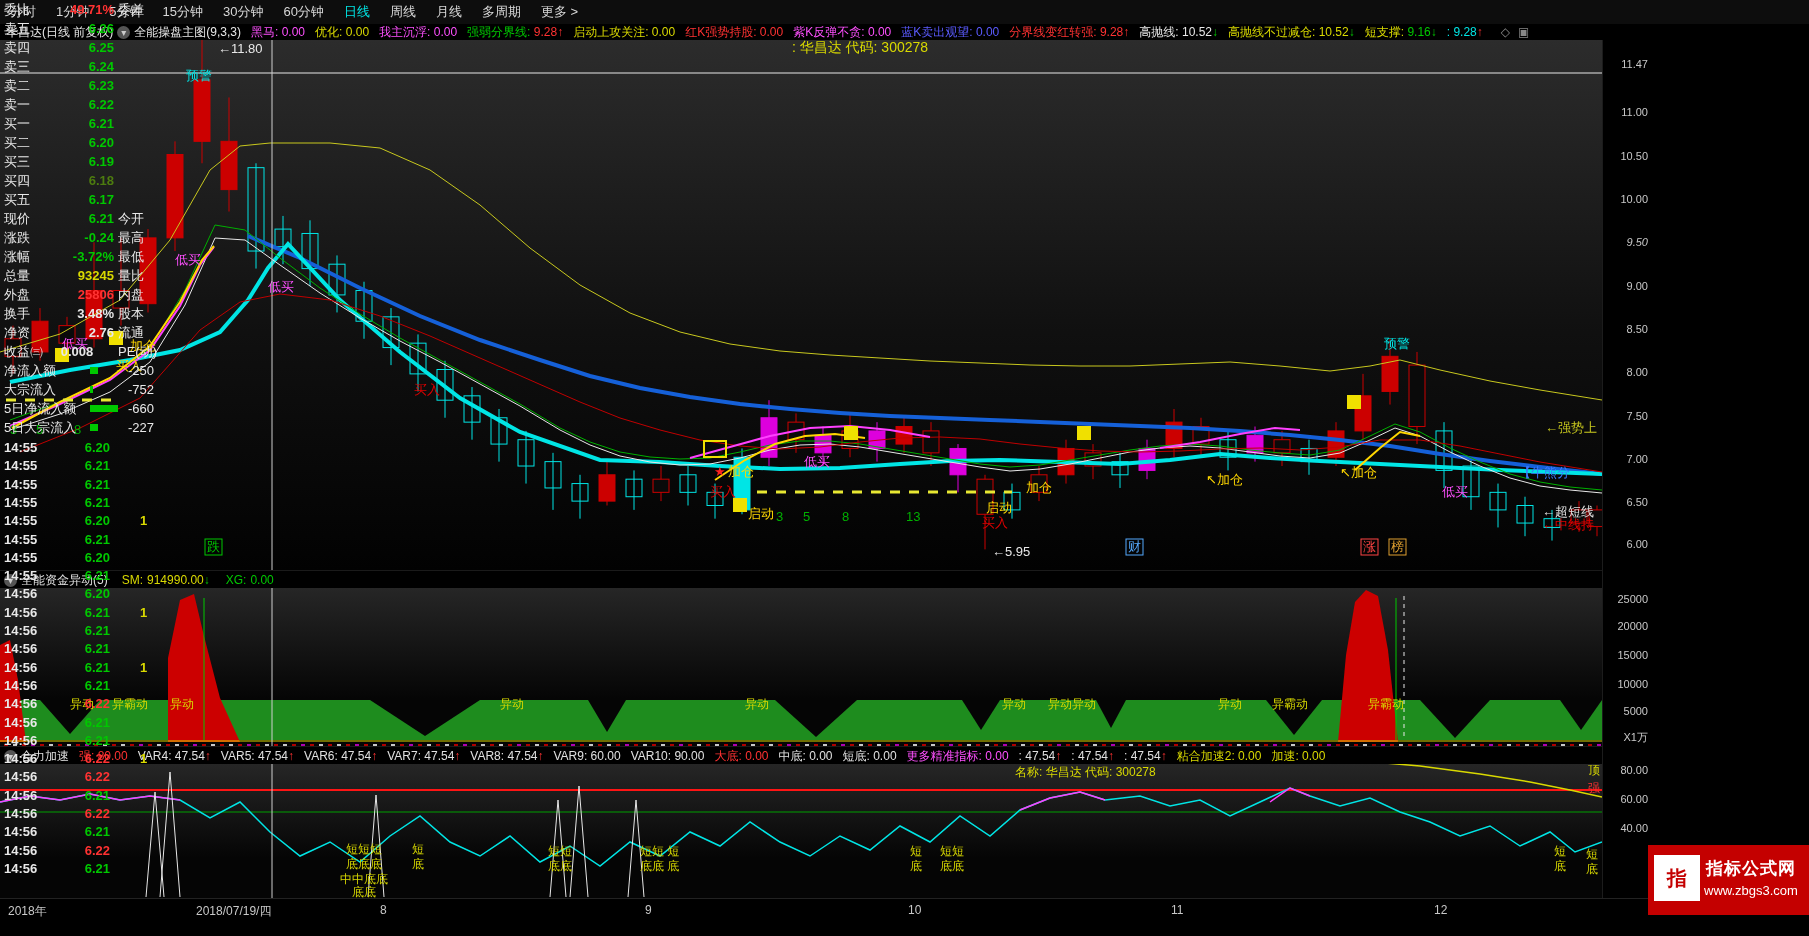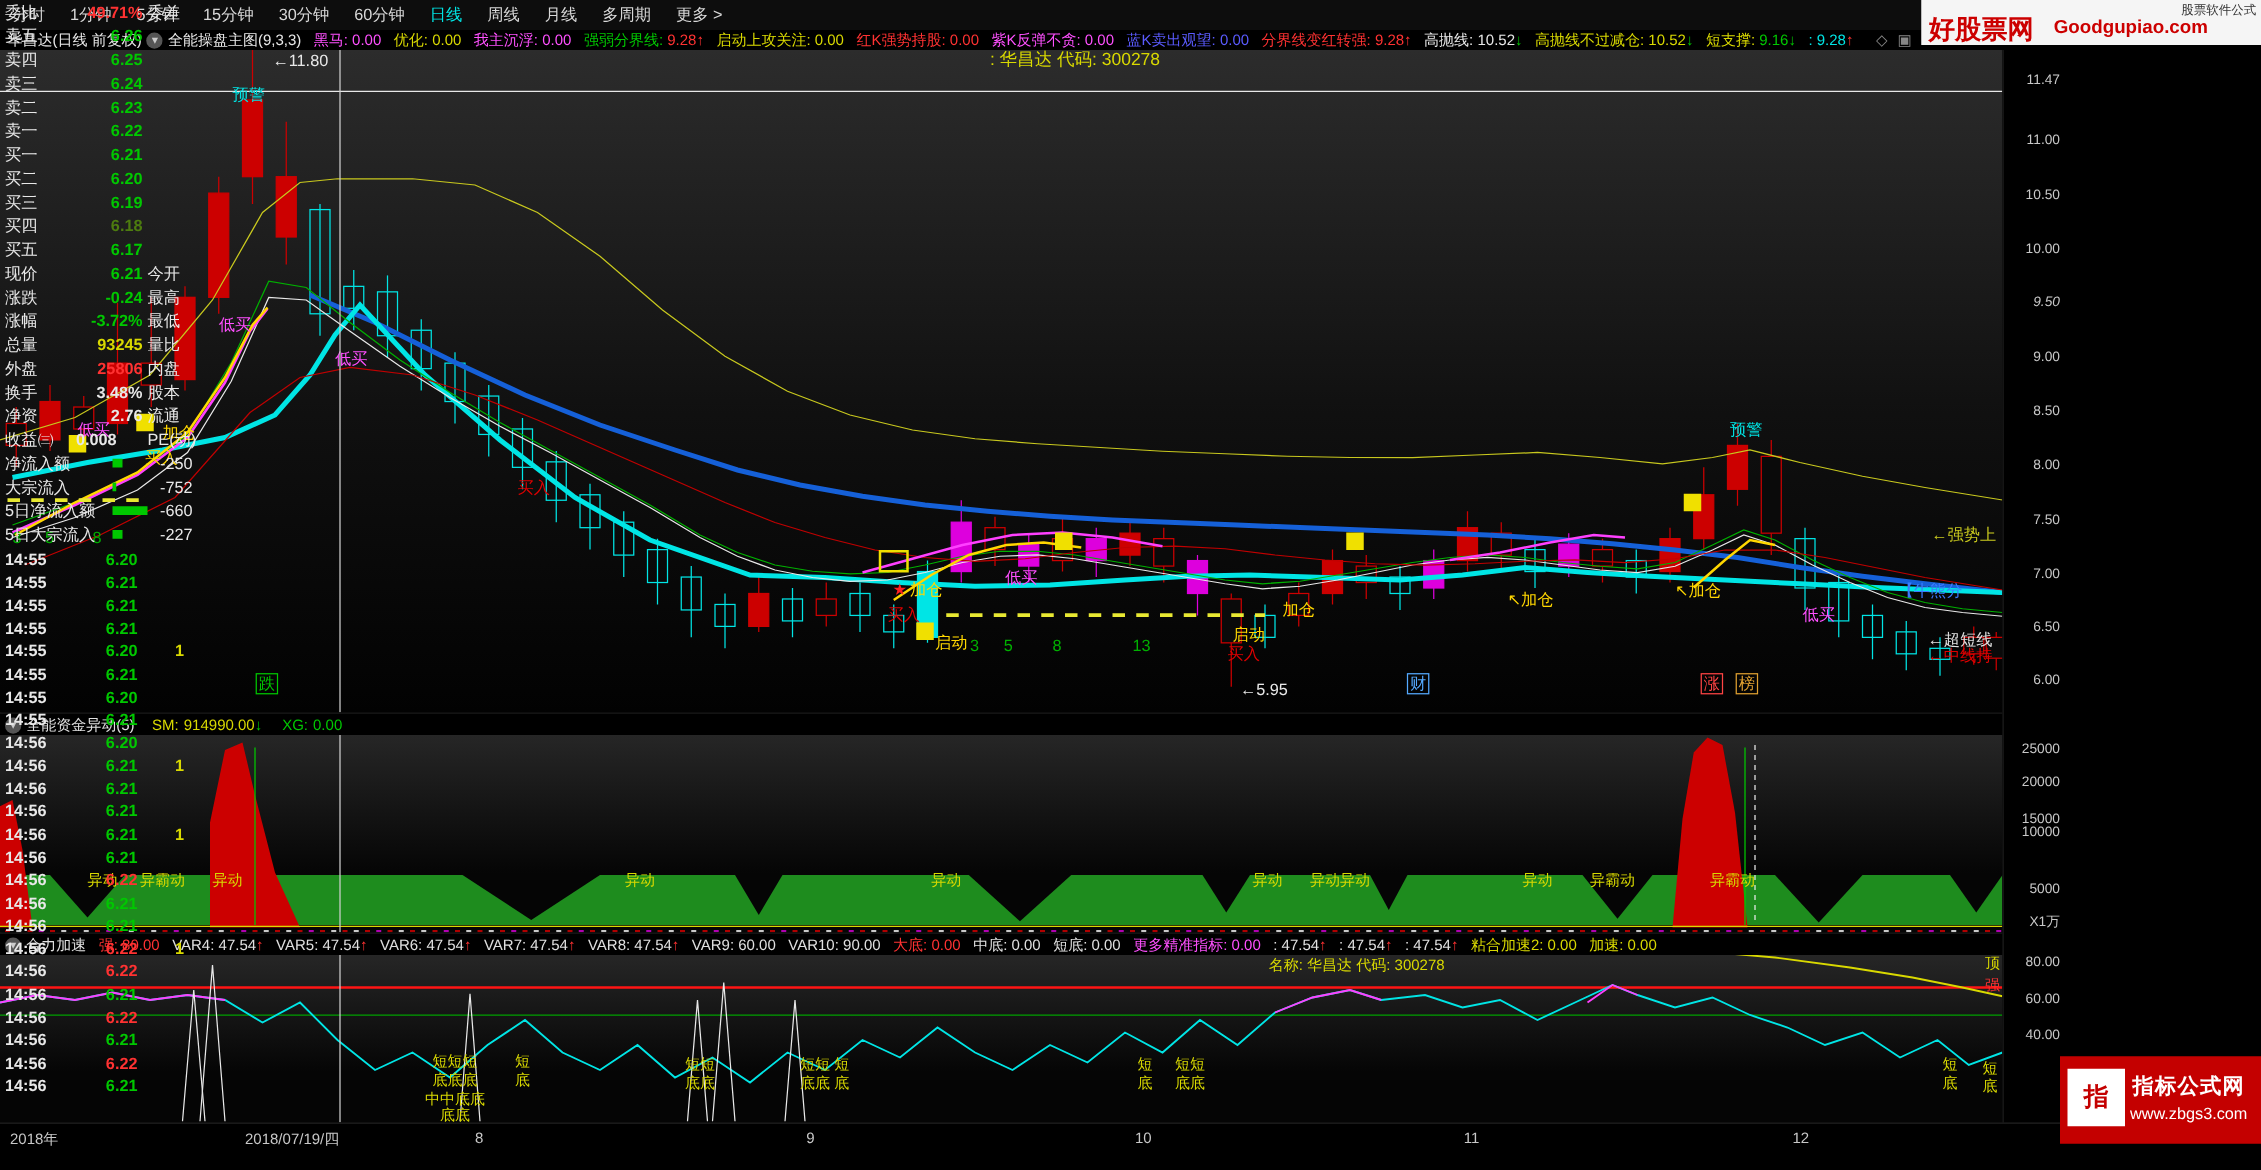--- a/index.html
+++ b/index.html
@@ -661,21 +661,21 @@
       <div class="axlab" style="top: 240px;">9.00</div>
       <div class="axlab" style="top: 283px;">8.50</div>
       <div class="axlab" style="top: 326px;">8.00</div>
       <div class="axlab" style="top: 370px;">7.50</div>
       <div class="axlab" style="top: 413px;">7.00</div>
       <div class="axlab" style="top: 456px;">6.50</div>
       <div class="axlab" style="top: 498px;">6.00</div>
       <div class="axlab" style="top: 553px;">25000</div>
       <div class="axlab" style="top: 580px;">20000</div>
       <div class="axlab" style="top: 609px;">15000</div>
-      <div class="axlab" style="top: 620px;">10000</div>
+      <div class="axlab" style="top: 638px;">10000</div>
       <div class="axlab" style="top: 665px;">5000</div>
       <div class="axlab" style="top: 690px;">X1万</div>
       <div class="axlab" style="top: 724px;">80.00</div>
       <div class="axlab" style="top: 753px;">60.00</div>
       <div class="axlab" style="top: 782px;">40.00</div>
     </div>
   <div id="date-axis" class="abs">
       <div class="datelab" style="left: 8px;">2018年</div>
       <div class="datelab" style="left: 196px;">2018/07/19/四</div>
       <div class="datelab" style="left: 380px;">8</div>
@@ -886,23 +886,18 @@
       <div style="top: 841.6px; position: absolute; left: 0px; width: 159px; height: 18px; line-height: 18px;">
         <div class="tick-t">14:56</div>
         <div class="tick-p" style="color: rgb(255, 50, 50);">6.22</div>
       </div>
       <div style="top: 859.9px; position: absolute; left: 0px; width: 159px; height: 18px; line-height: 18px;">
         <div class="tick-t">14:56</div>
         <div class="tick-p" style="color: rgb(0, 200, 0);">6.21</div>
       </div>
     </div>
 
-  <div id="wm-top" class="abs">
-    <div class="sub">股票软件公式</div>
-    <div class="big">好股票网</div>
-    <div class="lat">Goodgupiao.com</div>
-  </div>
   <div id="wm-bot" class="abs">
     <div class="logo">指</div>
     <div class="t1">指标公式网</div>
     <div class="t2">www.zbgs3.com</div>
   </div>
 </div>
 
 </body></html>

